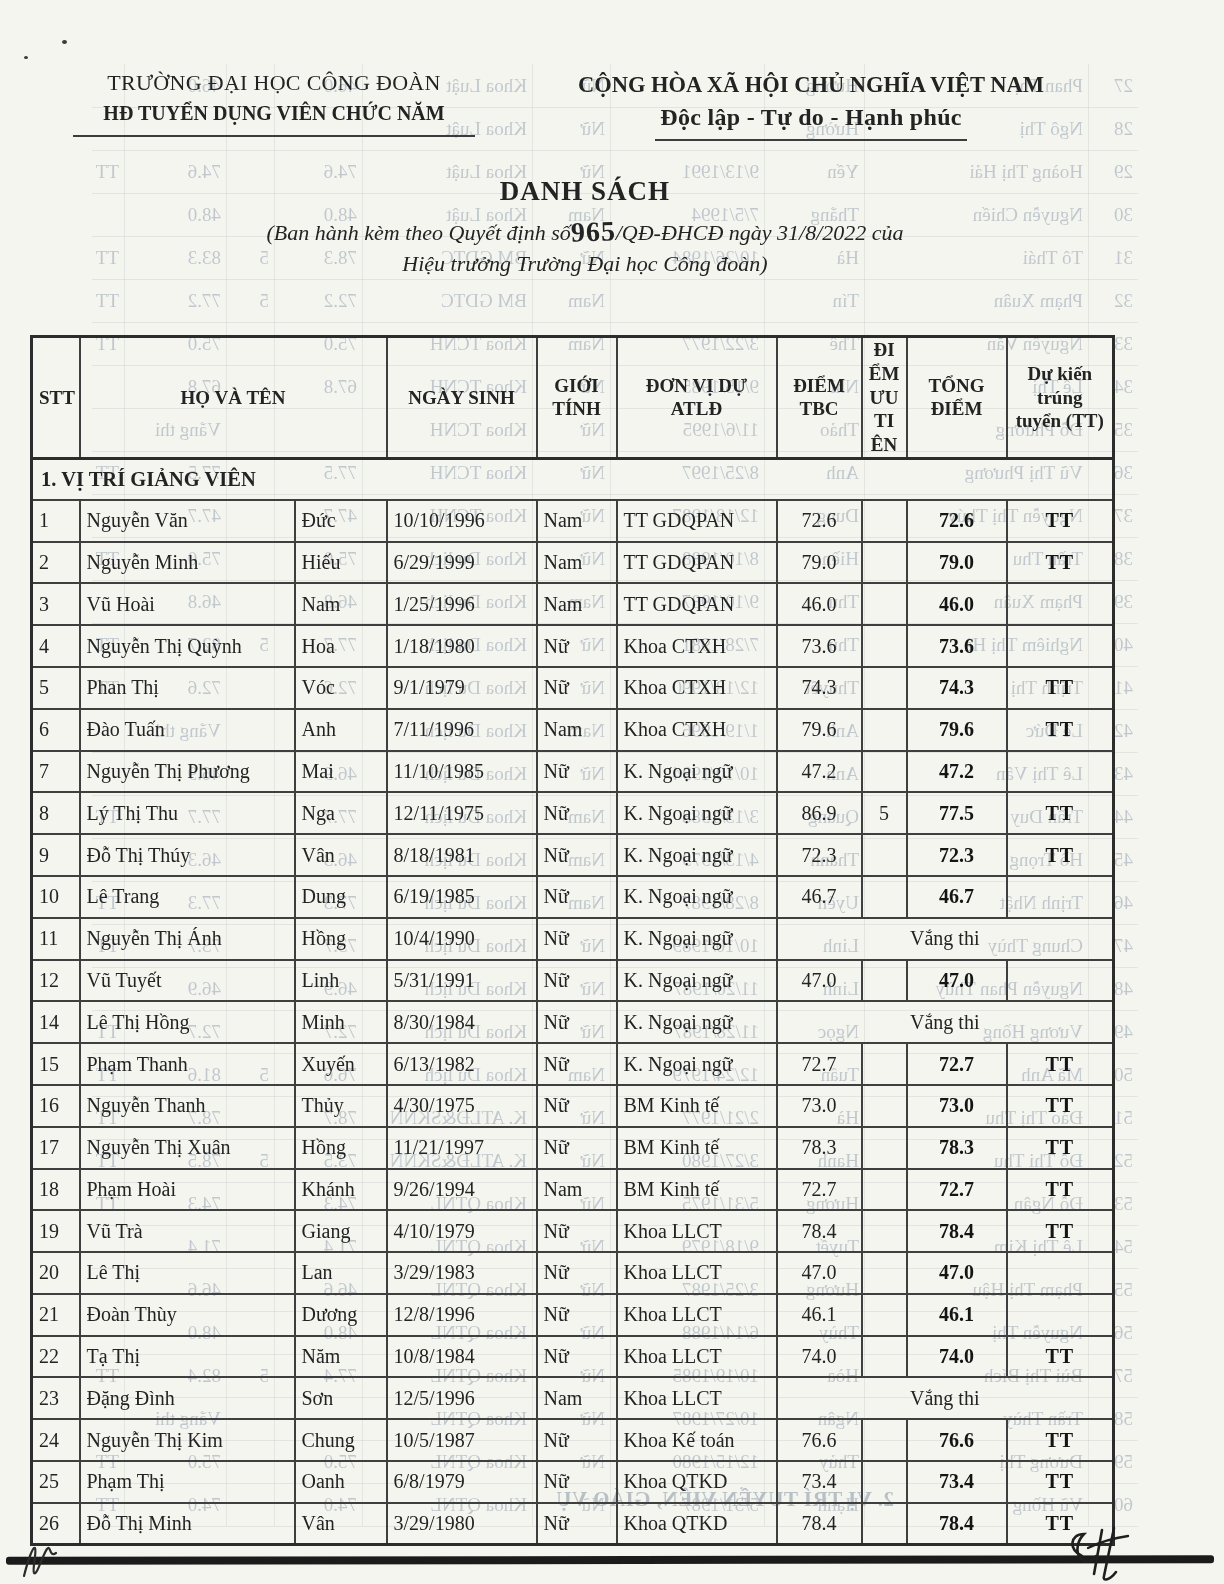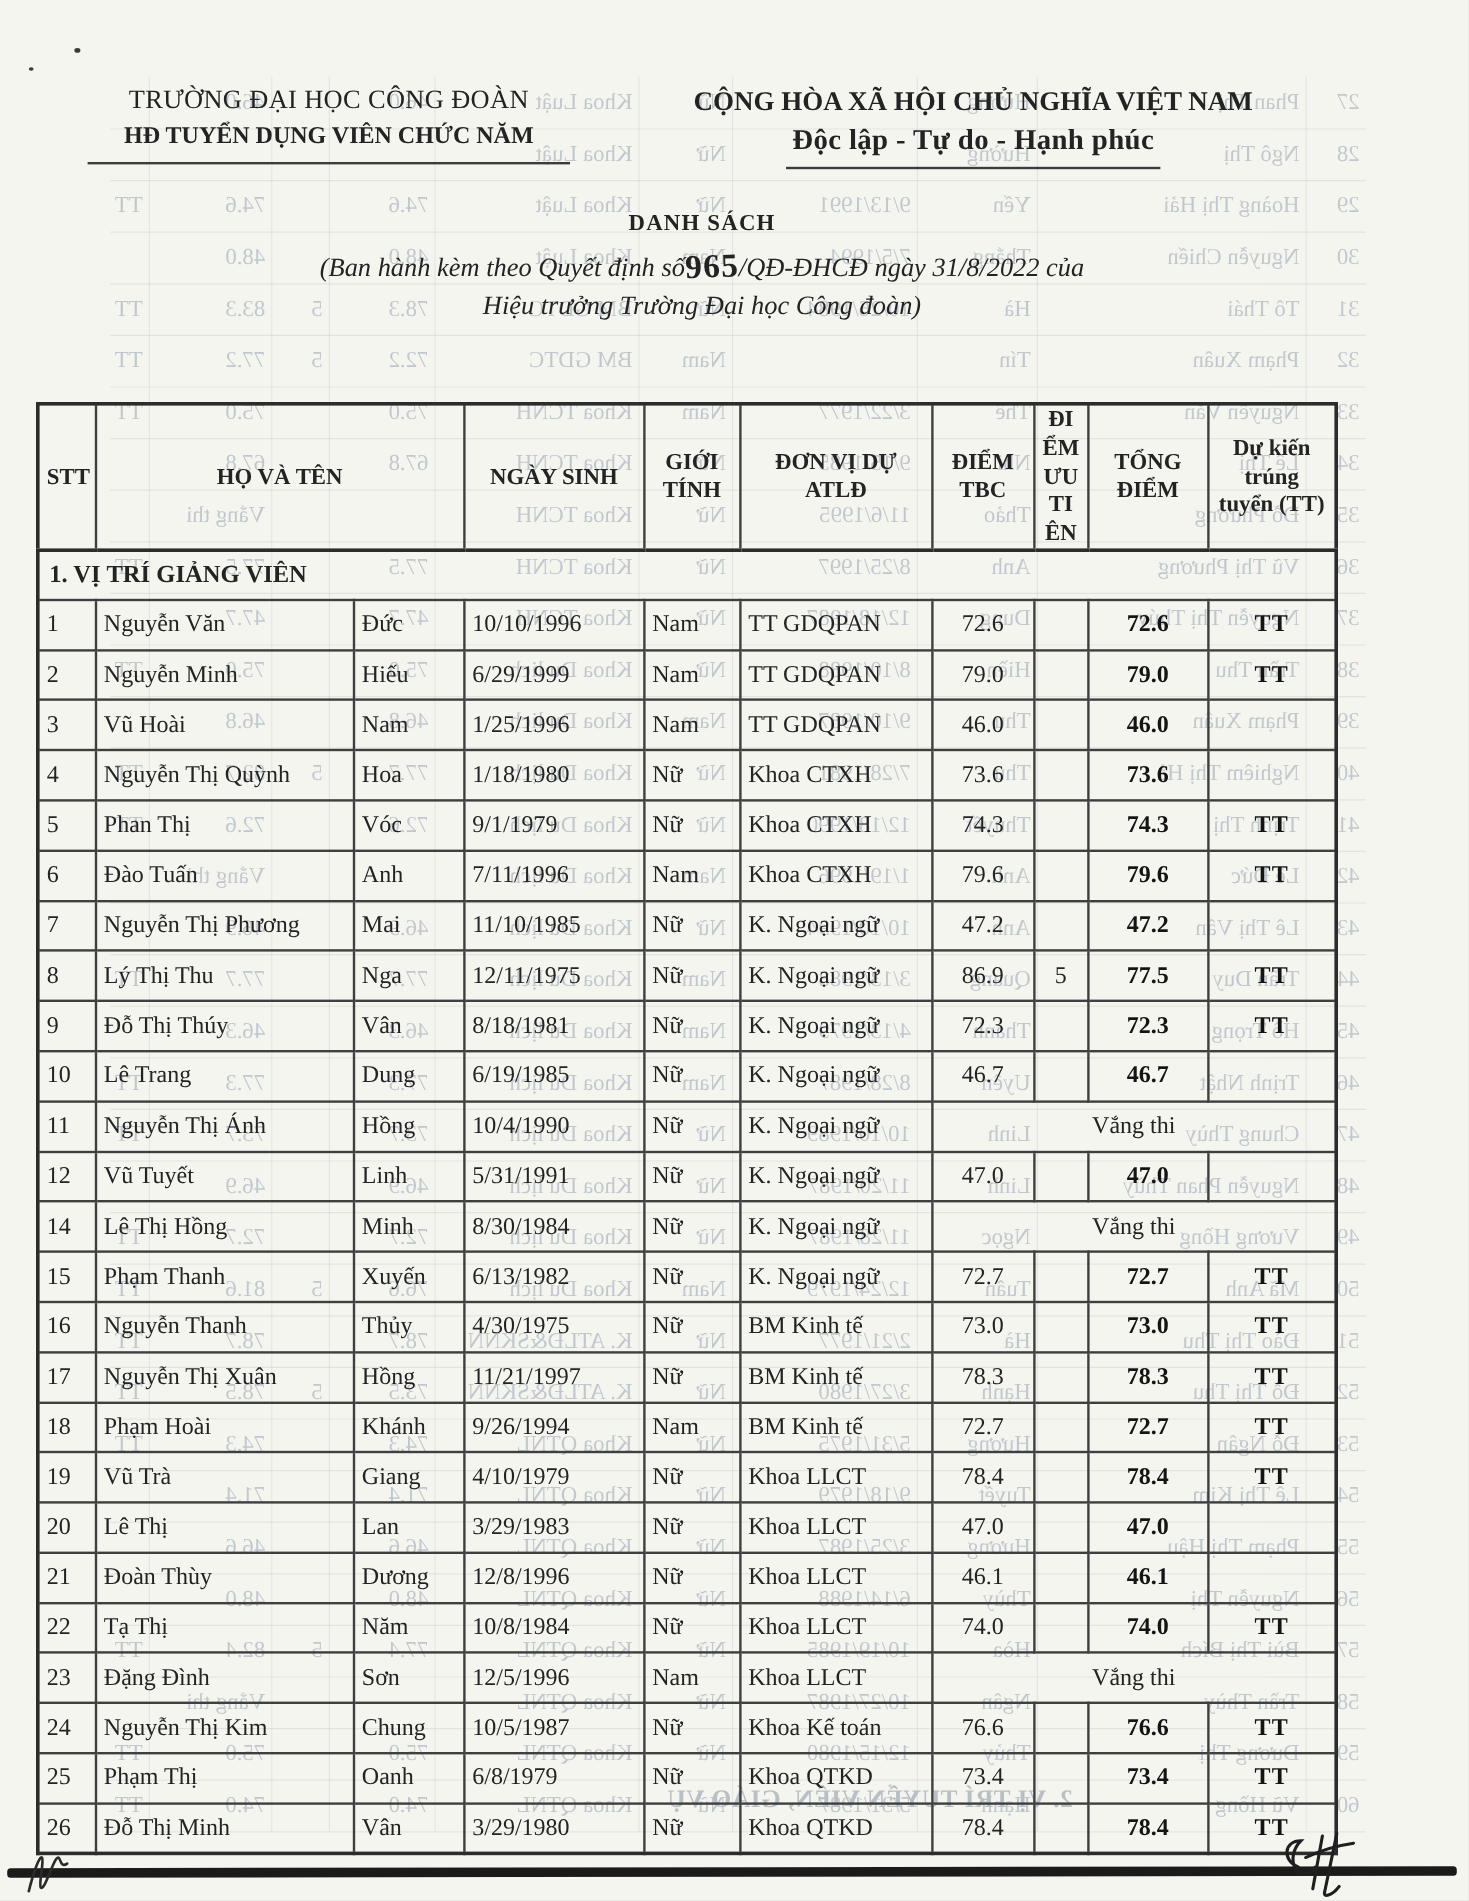--- a/index.html
+++ b/index.html
@@ -42,21 +42,21 @@
   .front{position:absolute;inset:0;z-index:2;border-radius:32px;}
   .hdr-left{position:absolute;left:28px;top:70px;width:492px;text-align:center;}
   .hdr-left .l1{font-size:22px;letter-spacing:.3px;}
   .hdr-left .l2{font-size:20px;font-weight:bold;margin-top:6px;}
   .hdr-left .rule{width:402px;height:2px;background:#3c3c3c;margin:10px auto 0 auto;}
   .hdr-right{position:absolute;left:528px;top:72px;width:566px;text-align:center;}
   .hdr-right .l1{font-size:22.5px;font-weight:bold;}
   .hdr-right .l2{font-size:24px;font-weight:bold;margin-top:6px;letter-spacing:.3px;}
   .hdr-right .rule{width:312px;height:2px;background:#3c3c3c;margin:8px auto 0 auto;}
   .titleblock{position:absolute;left:0;top:176px;width:1170px;text-align:center;}
-  .t-main{font-size:19px;font-weight:bold;letter-spacing:1px;}
+  .t-main{font-size:27px;font-weight:bold;letter-spacing:1px;}
   .t-sub{font-size:24px;font-weight:bold;margin-top:8px;}
   .t-note{font-size:22px;font-style:italic;margin-top:8px;}
   .t-note2{font-size:22px;font-style:italic;margin-top:4px;}
   .hand-num{
     display:inline-block;font-weight:bold;font-style:normal;
     font-size:28px;letter-spacing:1px;
     transform:rotate(-2deg) translateY(1px);
   }
   
   table.results{

